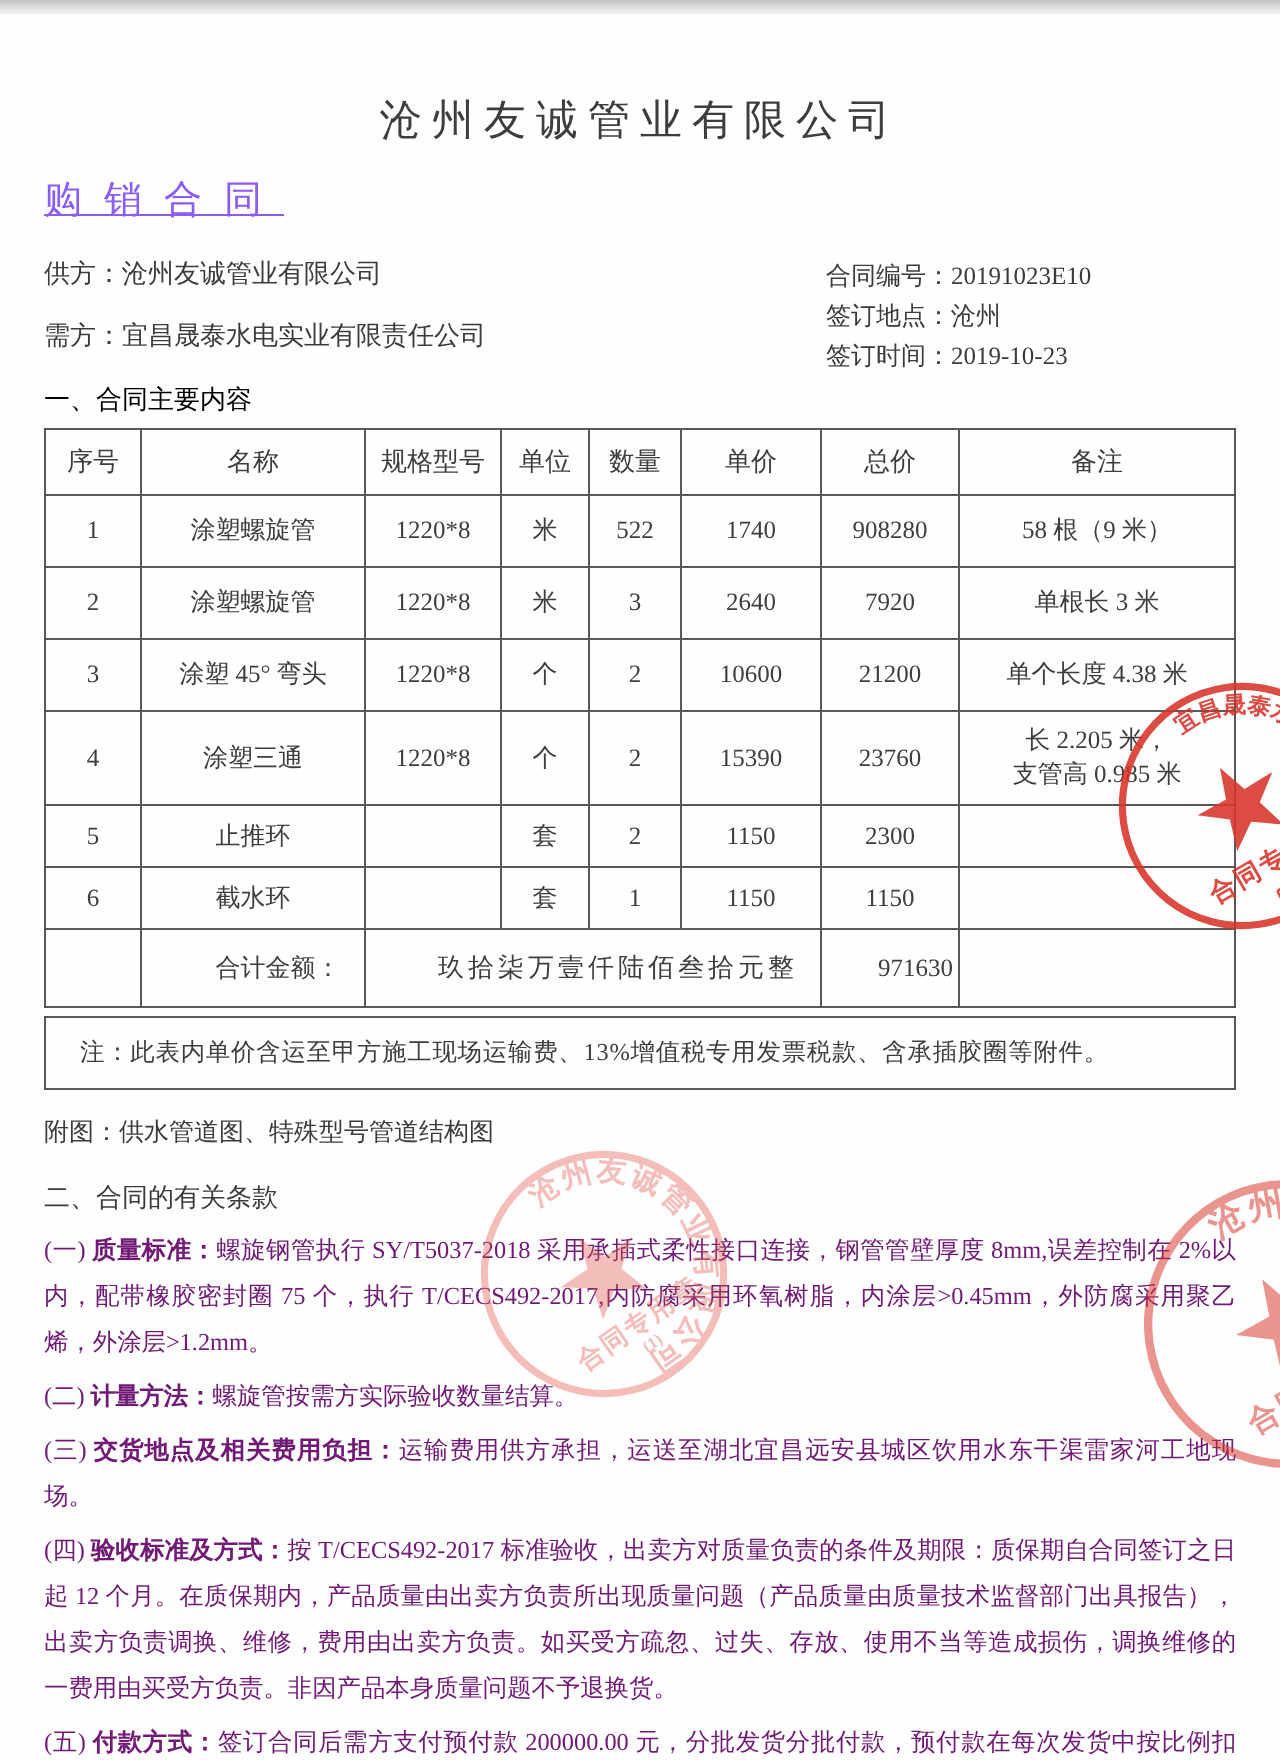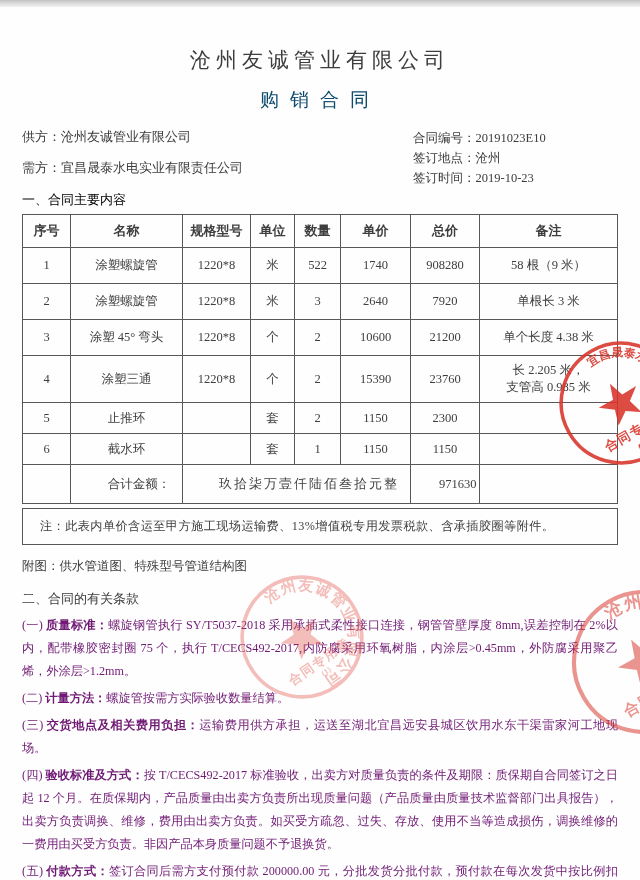--- a/index.html
+++ b/index.html
@@ -3,30 +3,30 @@
 <meta charset="utf-8">
 <style>
   html,body{margin:0;padding:0;}
   body{width:640px;height:880px;overflow:hidden;background:#fff;}
   .page{position:relative;width:640px;height:880px;background:#fefefe;
         font-family:"Liberation Serif","DejaVu Serif",serif;color:#3b3b3b;overflow:hidden;}
   .scan-edge{position:absolute;top:0;left:0;right:0;height:7px;
              background:linear-gradient(#c3c3c3,#f4f4f4);}
   .content{position:relative;padding:0 22px;}
   .doc-title{margin-top:46px;text-align:center;font-size:21px;letter-spacing:5px;color:#3d3d3d;}
-  .doc-subtitle{margin-top:13px;text-align:center;font-size:19px;letter-spacing:11px;color:#0c4a6e;}
+  .doc-subtitle{margin-top:13px;text-align:left;font-size:19px;letter-spacing:11px;color:#8b5cf6;text-decoration:underline;}
   .meta{display:flex;justify-content:space-between;margin-top:15px;font-size:13px;}
   .meta-left .m-line{margin-bottom:0;}
   .meta-left .m-line.supplier{margin-bottom:13px;}
   .meta-right{width:205px;font-size:12.5px;line-height:20px;}
   .sec-heading{font-size:13px;font-weight:normal;margin-top:3px;color:#000000;}
   table.items{width:100%;border-collapse:collapse;margin-top:5px;font-size:12.5px;
               text-align:center;color:#3e3e3e;table-layout:fixed;}
   table.items td{border:1px solid #585858;padding:2px 3px;white-space:pre-line;overflow:hidden;}
-  tr.hdr td{height:28px;font-size:13px;font-weight:bold;}
+  tr.hdr td{height:28px;font-size:13px;}
   tr.row td{height:31px;}
   tr.row.tall td{height:42px;}
   tr.row.short td{height:26px;}
   tr.total td{height:34px;padding-left:28px;}
   .amount-cn{letter-spacing:2px;font-size:13px;}
   .note-box{border:1px solid #585858;margin-top:4px;padding:9px 17px;font-size:12.2px;
             color:#3e3e3e;letter-spacing:0.4px;}
   .attachment{margin-top:13px;font-size:12.5px;}
   .sec2-heading{margin-top:15px;font-size:13px;font-weight:normal;}
   .clauses{margin-top:6px;}

